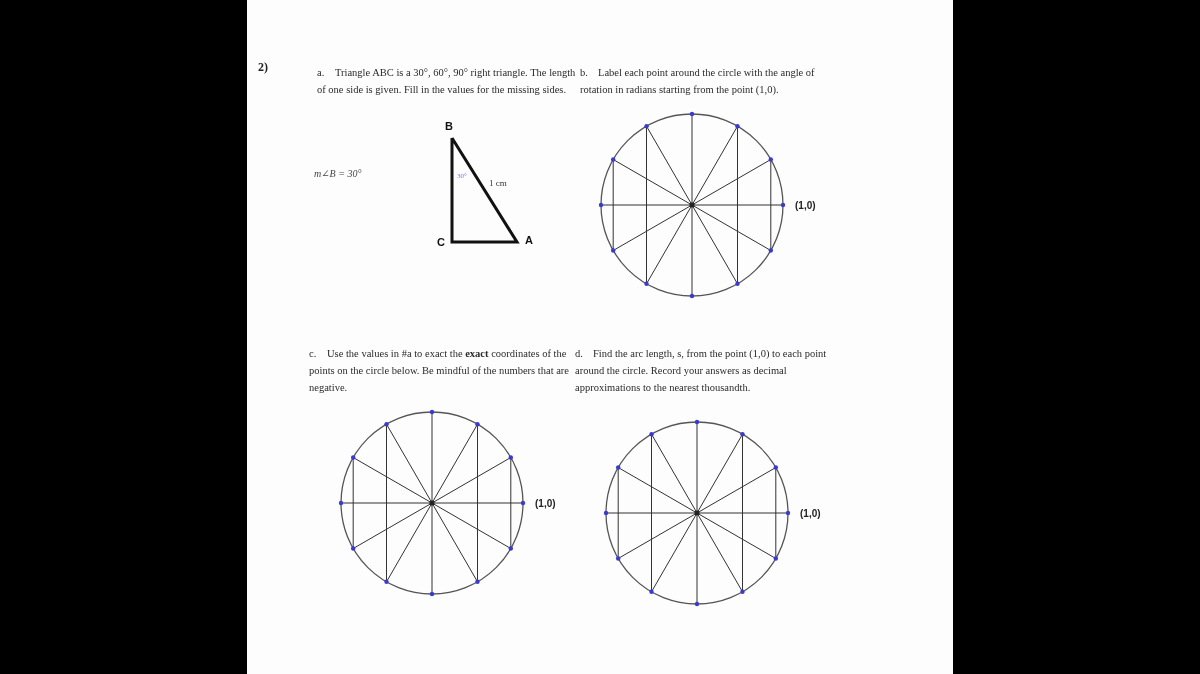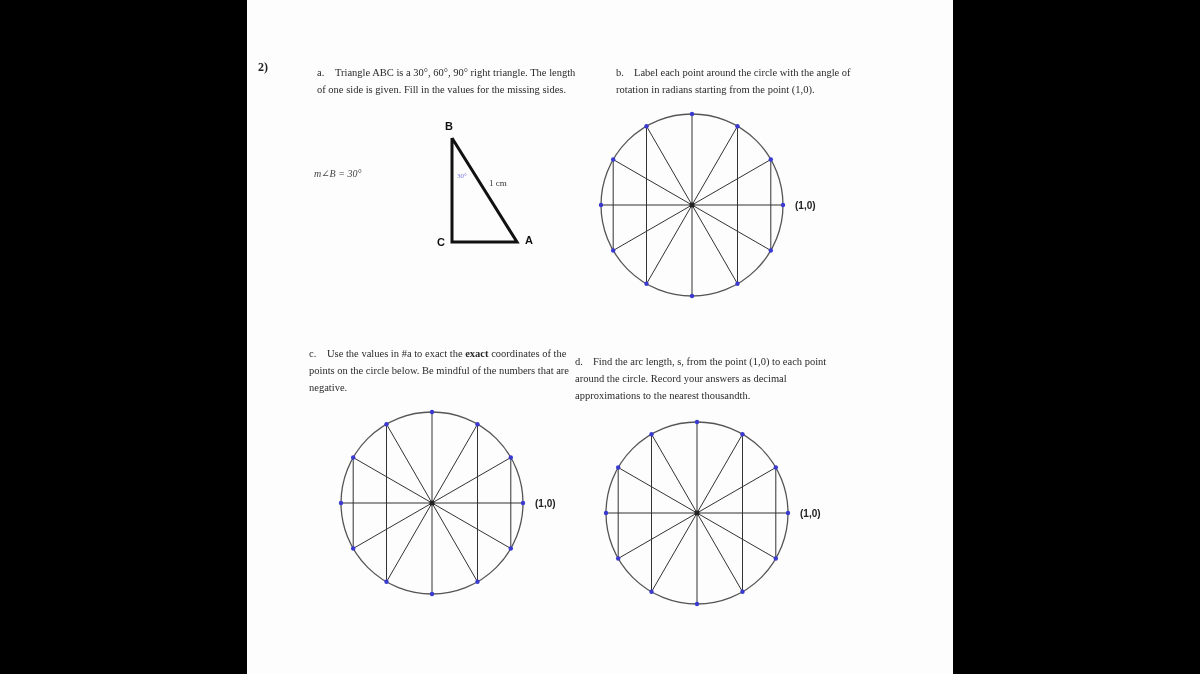--- a/index.html
+++ b/index.html
@@ -9,23 +9,23 @@
     }
     .page {
       position: absolute; left: 247px; top: 0; width: 706px; height: 674px;
       background: #fdfdfd;
     }
     .qnum { position: absolute; left: 11px; top: 60px; font-size: 12px; font-weight: bold; color: #222; }
     .para { position: absolute; font-size: 10.5px; line-height: 17px; color: #2a2a2a; }
     .para .lbl { display: inline-block; width: 18px; }
     .para b { font-weight: bold; }
     .pa { left: 70px; top: 64px; width: 260px; }
-    .pb { left: 333px; top: 64px; width: 250px; margin-left: 36px; }
+    .pb { left: 333px; top: 64px; width: 250px; }
     .pc { left: 62px; top: 345px; width: 260px; }
-    .pd { left: 328px; top: 345px; width: 255px; margin-top: 8px; }
+    .pd { left: 328px; top: 345px; width: 255px; }
     .angle-label { position: absolute; left: 67px; top: 124px; font-size: 10px; font-style: italic; color: #444; margin-top: 44px; }
     svg { position: absolute; overflow: visible; }
     .pt-label { font-family: "Liberation Sans", "DejaVu Sans", sans-serif; font-size: 10px; font-weight: bold; fill: #222; }
     .tri-label { font-family: "Liberation Sans", "DejaVu Sans", sans-serif; font-size: 11px; font-weight: bold; fill: #111; }
   </style>
 </head>
 <body>
 
 <div class="page">
   <div class="qnum">2)</div>

